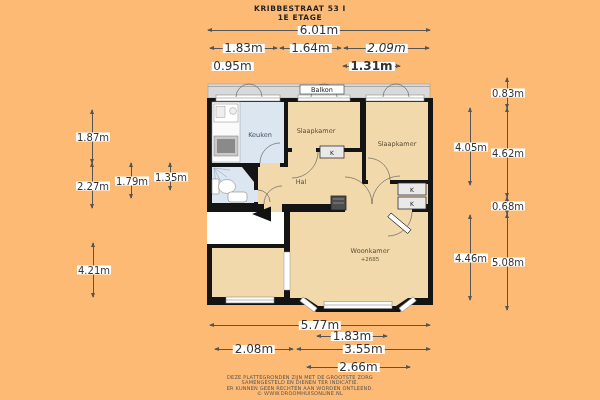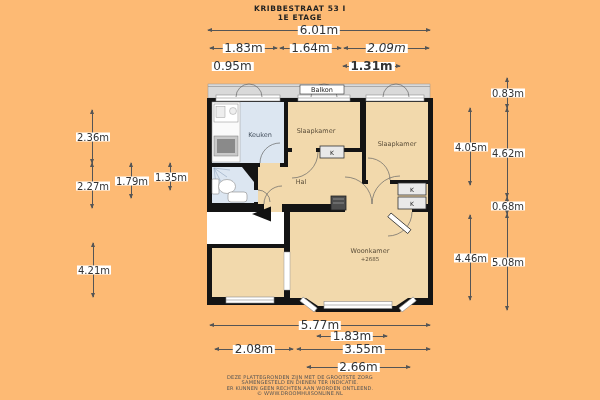--- a/index.html
+++ b/index.html
@@ -65,21 +65,21 @@
         <span class="lb">0.95m</span>
       </div>
       <div class="dh" style="left: 343px; top: 66px; width: 57px; font-weight: bold;">
         <span class="al"></span>
         <span class="ar"></span>
         <span class="lb">1.31m</span>
       </div>
       <div class="dv" style="left: 92px; top: 110px; height: 53px;">
         <span class="at"></span>
         <span class="ab"></span>
-        <span class="lb">2.36m</span>
+        <span class="lb">1.87m</span>
       </div>
       <div class="dv" style="left: 92px; top: 163px; height: 45px; text-align: center;">
         <span class="at"></span>
         <span class="ab"></span>
         <span class="lb">2.27m</span>
       </div>
       <div class="dv" style="left: 131px; top: 163px; height: 35px;">
         <span class="at"></span>
         <span class="ab"></span>
         <span class="lb">1.79m</span>

